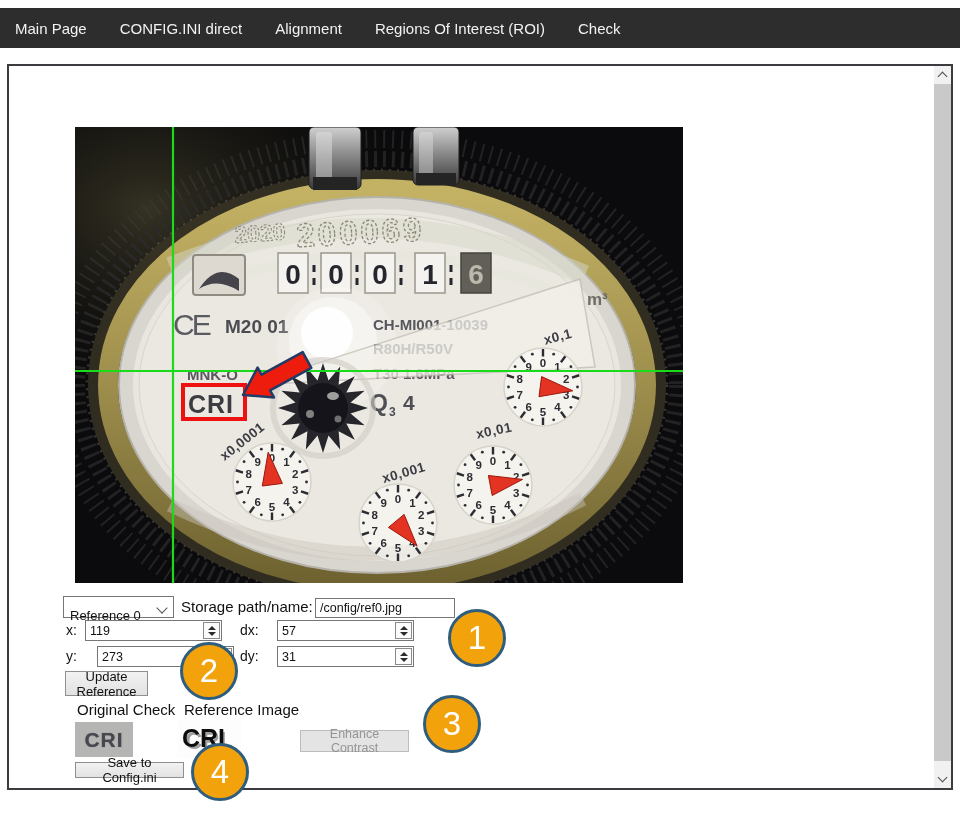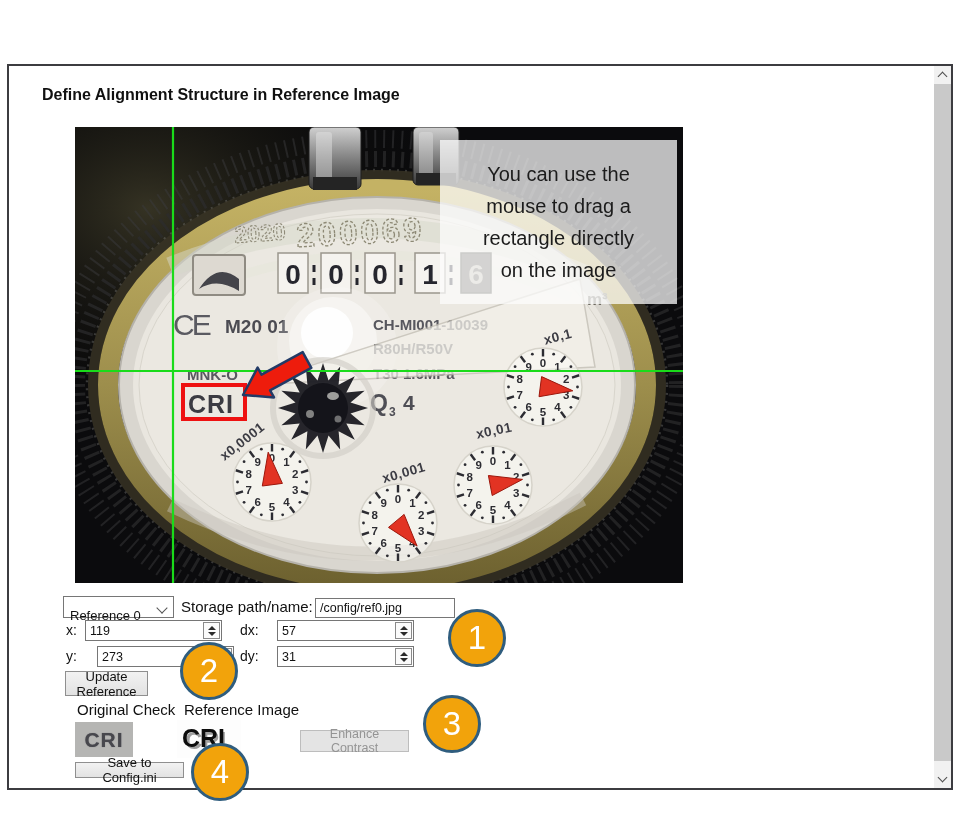--- a/index.html
+++ b/index.html
@@ -68,24 +68,30 @@
           transform:rotate(45deg);margin-top:3px;}
   .sb-chev-dn{width:6px;height:6px;border-right:1.8px solid #4d4d4d;border-bottom:1.8px solid #4d4d4d;
           transform:rotate(45deg);margin-bottom:3px;}
   .sb-thumb{position:absolute;left:0;top:18px;width:17px;height:677px;background:#c9c9c9;}
 </style>
 </head>
 <body>
 
 <div class="stage">
 
+  <div class="navbar">
+    <div class="nav-item">Main Page</div>
+    <div class="nav-item">CONFIG.INI direct</div>
+    <div class="nav-item">Alignment</div>
+    <div class="nav-item">Regions Of Interest (ROI)</div>
+    <div class="nav-item">Check</div>
+  </div>
 
   <div class="frame">
 
-    <div class="page-title">Define Alignment Structure in Reference Image</div>
 
     <div class="meter-wrap">
       <svg id="meter-svg" width="608" height="456" viewBox="0 0 608 456">
         <defs>
           <linearGradient id="goldGrad" x1="0" y1="0" x2="0" y2="1">
             <stop offset="0" stop-color="#c4b264"></stop>
               <stop offset="0.5" stop-color="#9d8e4c"></stop>
               <stop offset="1" stop-color="#6e6230"></stop>
           </linearGradient>
           <linearGradient id="metalGrad" x1="0" y1="0" x2="0" y2="1">
@@ -313,24 +319,20 @@
 
         <line x1="98" y1="0" x2="98" y2="456" stroke="#1ADB1A" stroke-width="2.2"></line>
         <line x1="0" y1="244" x2="608" y2="244" stroke="#1ADB1A" stroke-width="2.2"></line>
 
         <rect x="108" y="258" width="62" height="34" fill="none" stroke="#EE1111" stroke-width="4"></rect>
         <text x="113" y="286" font-size="25" font-weight="bold" letter-spacing="1" fill="#3b3b42">CRI</text>
 
         <polygon points="227.7,225.1 186.5,247.6 182.6,240.6 168,268 199,270.4 195.1,263.4 236.3,240.9" fill="#ee1c0c" stroke="#223a66" stroke-width="2.5" stroke-linejoin="round"></polygon>
       </svg>
 
-      <div class="overlay-box">You can use the
-mouse to drag a
-rectangle directly
-on the image</div>
     </div>
 
     <div class="select-box" style="left:54px;top:530px;width:111px;">
       <span>Reference 0</span>
       <span class="chev"></span>
     </div>
     <div class="ctl-label" style="left:172px;top:532px;">Storage path/name:</div>
     <div class="text-input" style="left:306px;top:532px;width:140px;">
       <span>/config/ref0.jpg</span>
     </div>

